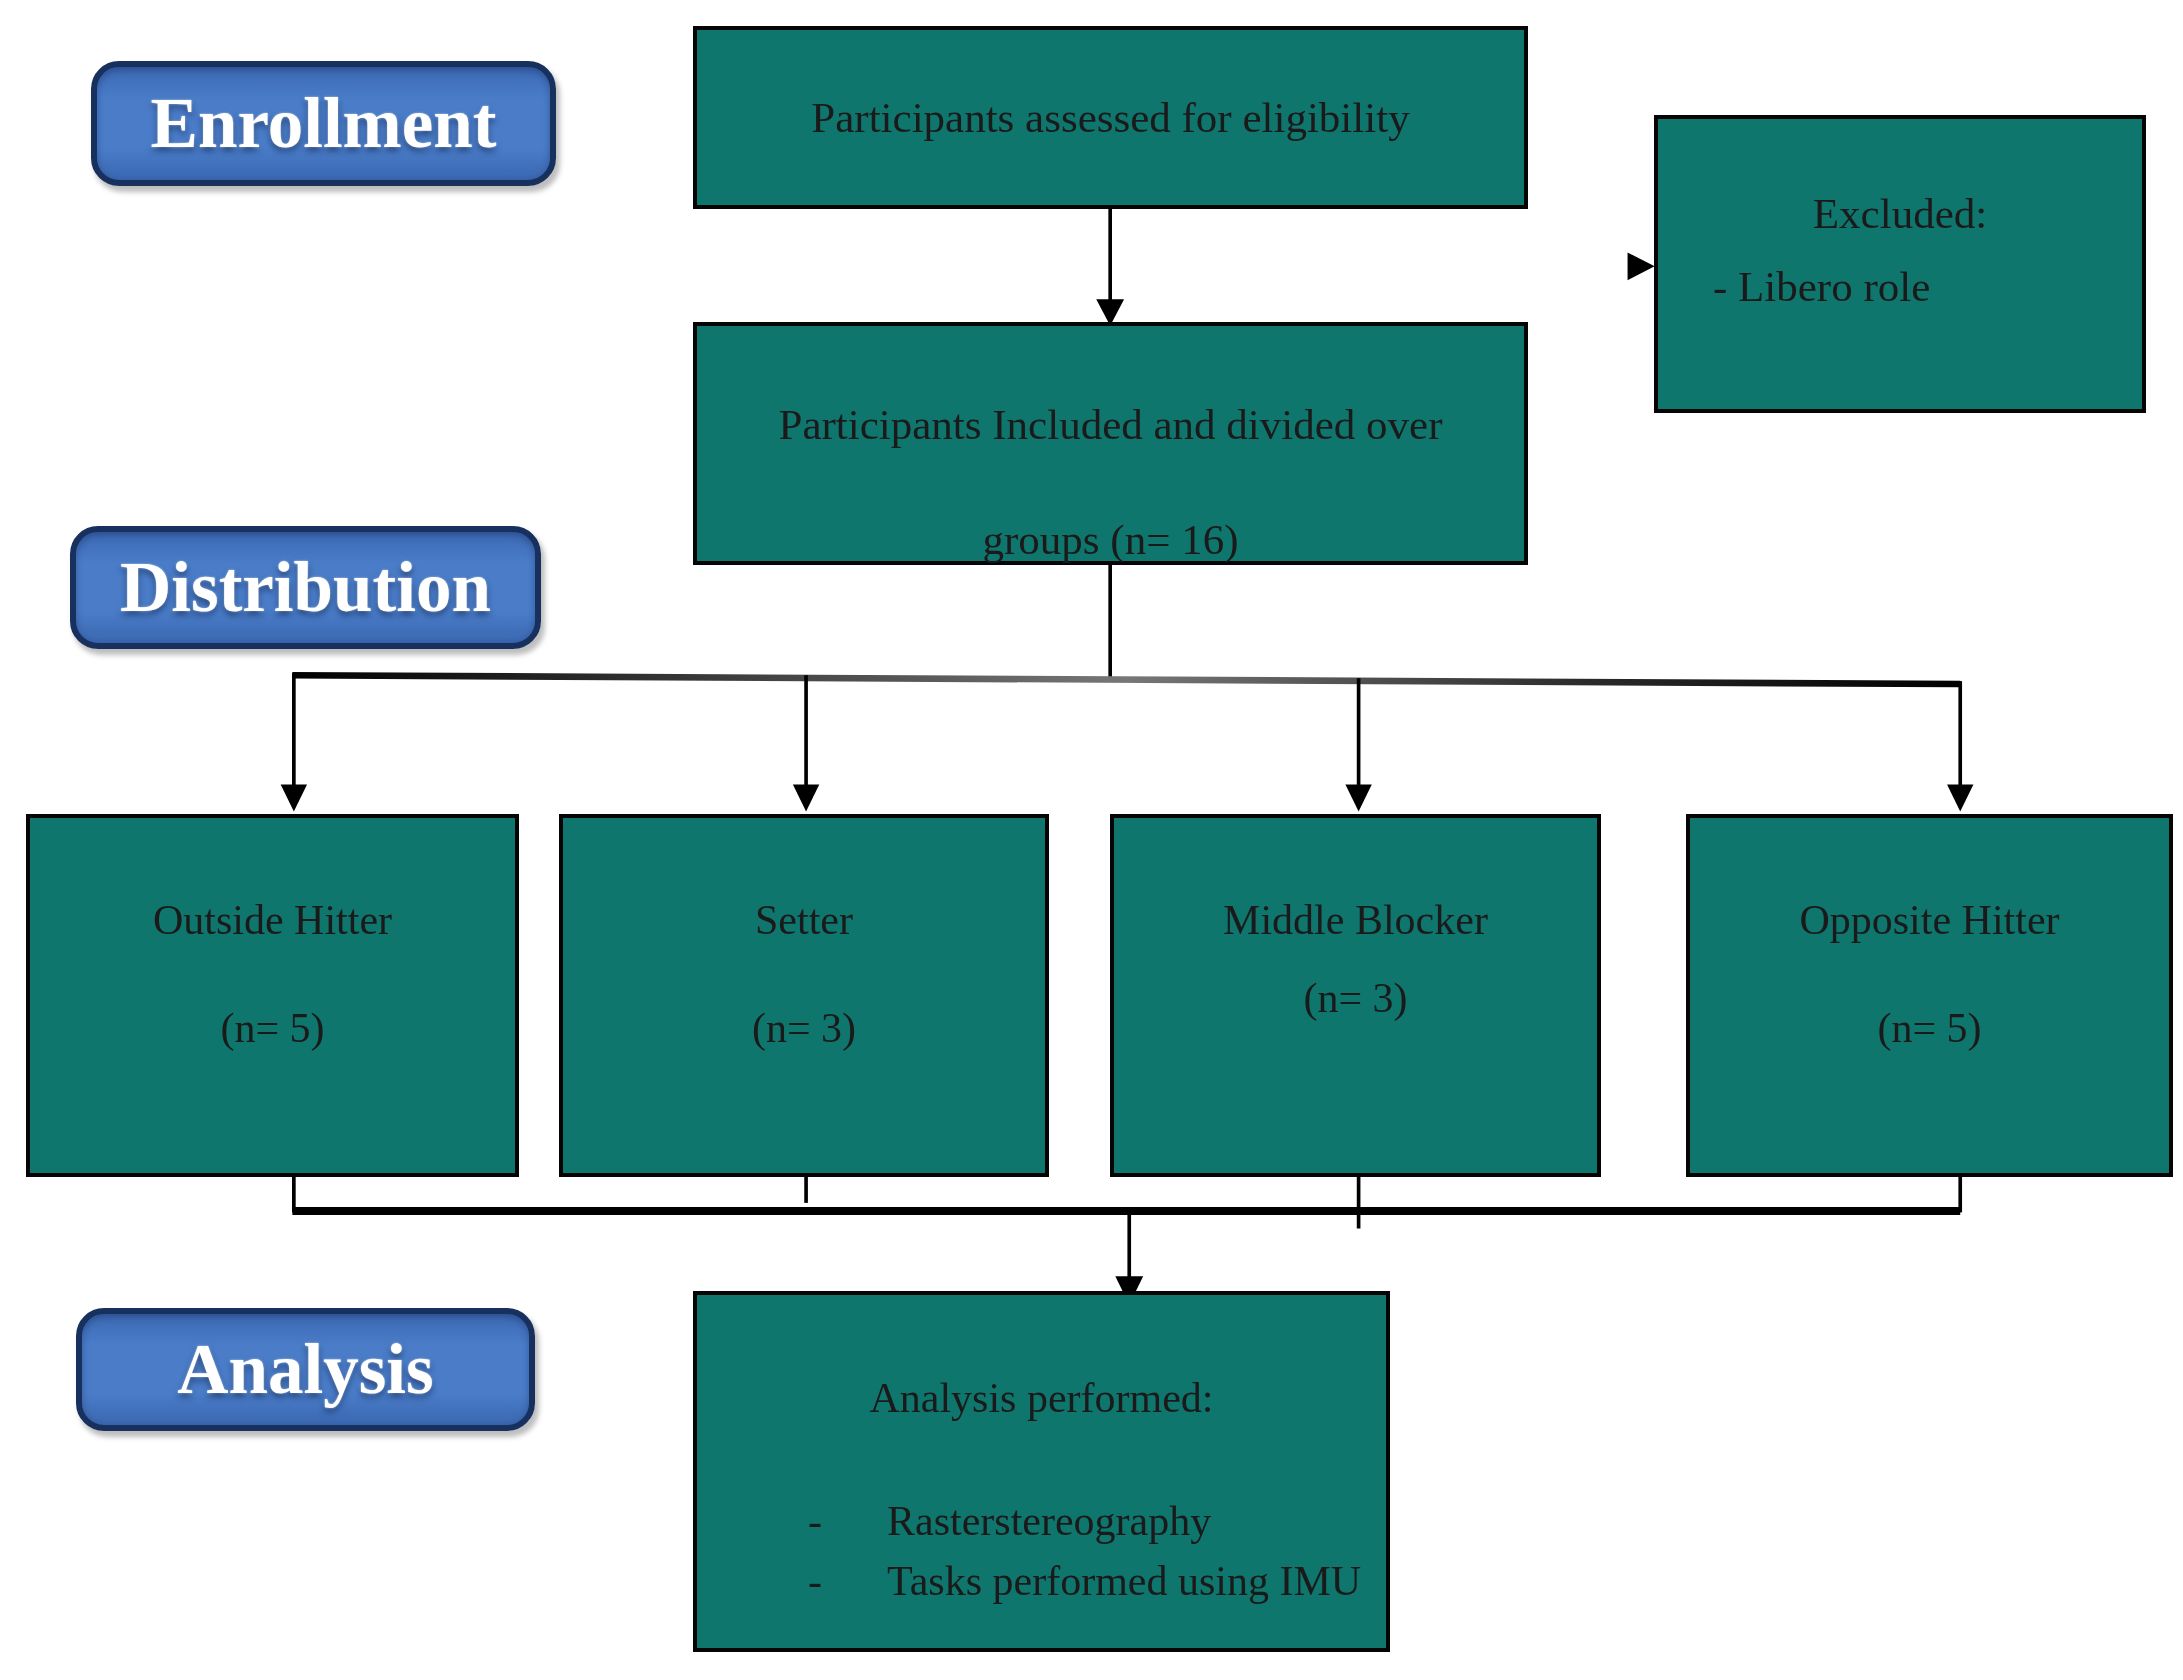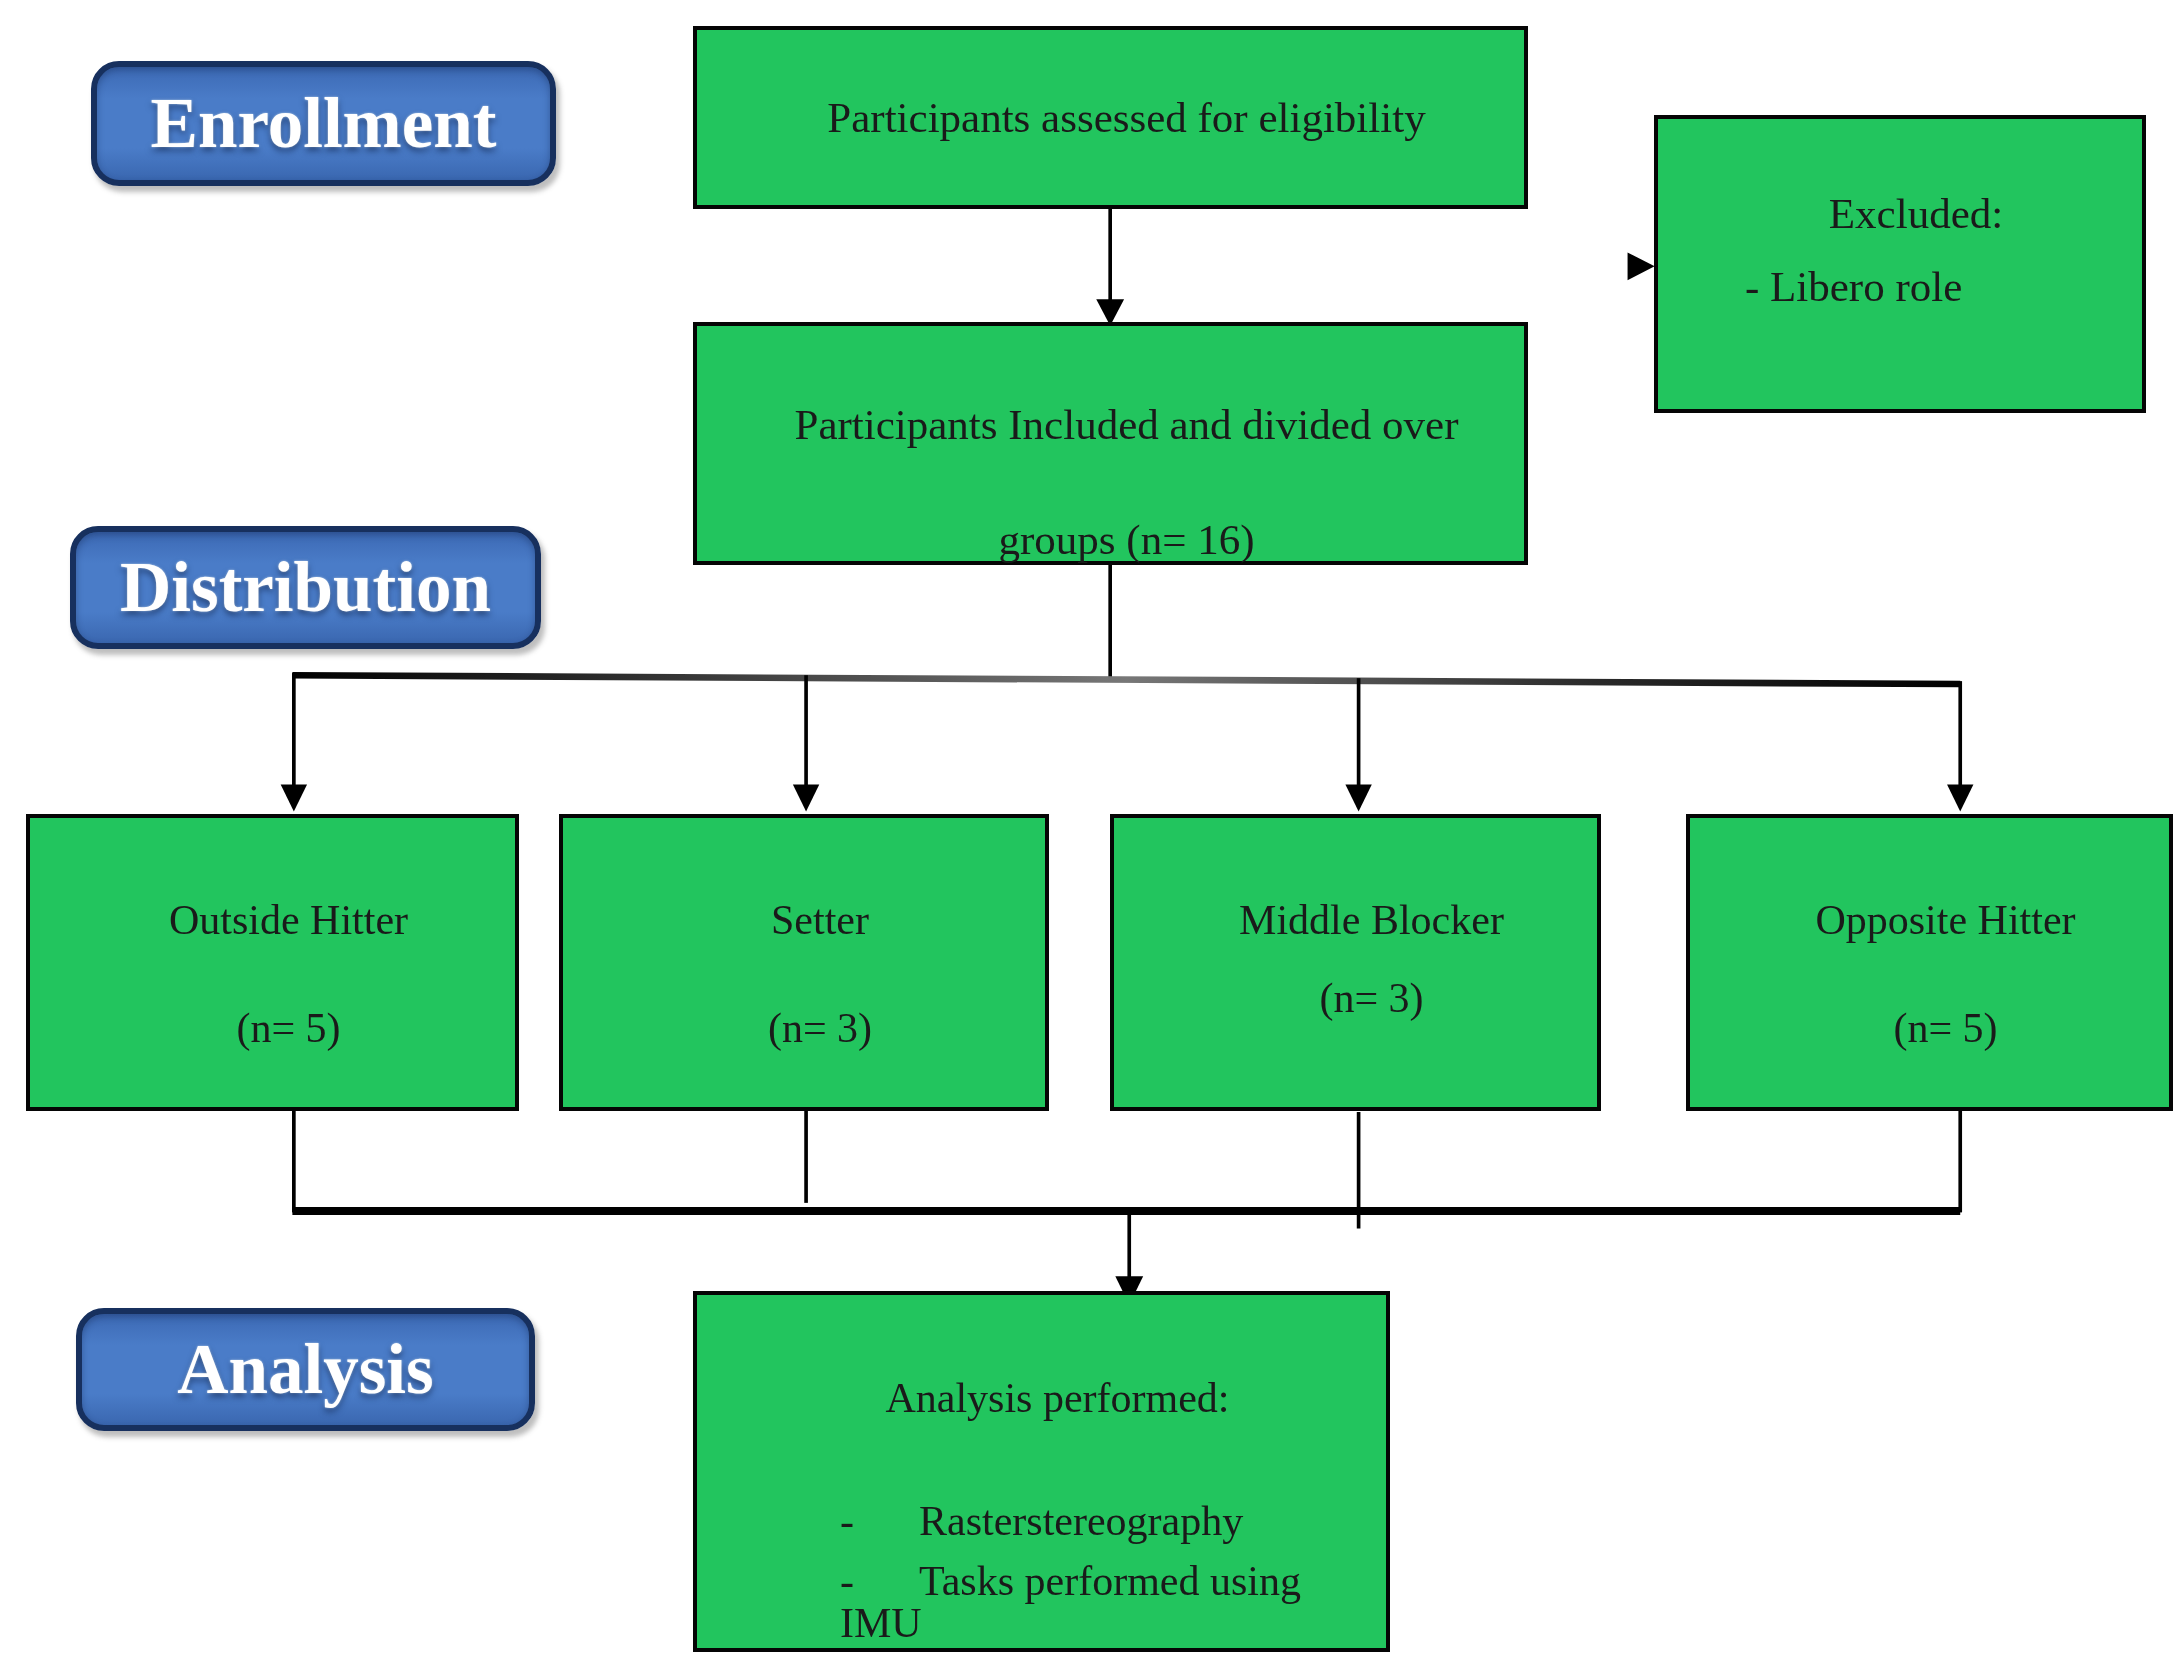--- a/index.html
+++ b/index.html
@@ -28,36 +28,35 @@
     text-shadow:0 3.7px 5.9px rgba(15,35,75,0.6), 0 0 2.2px rgba(205,228,250,0.95);
   }
   #stage-enrollment  {left:91px;  top:61px;   width:465px; height:125px;}
   #stage-distribution{left:70px;  top:526px;  width:471px; height:123px;}
   #stage-analysis    {left:76px; top:1308px; width:459px; height:123px;}
 
   
   .nodebox{
     position:absolute;
     box-sizing:border-box;
-    background:#22c55e;
+    background:#0f766e;
     border:4.4px solid #050505;
     font-size:43px;
     line-height:1.0;
-    padding-left:32px;
   }
   #box-assessed{left:693px;top:26px;width:835px;height:183px;
     display:flex;align-items:center;justify-content:center;text-align:center;}
   #box-excluded{left:1654px;top:115px;width:492px;height:298px;
     display:flex;flex-direction:column;align-items:center;padding-top:73px;gap:30px;}
   #box-excluded .ex-item{align-self:stretch;text-align:left;padding-left:55px;}
   #box-included{left:693px;top:322px;width:835px;height:243px;
     display:flex;flex-direction:column;align-items:center;text-align:center;
     padding-top:77px;gap:22px;justify-content:space-between;}
   .groupbox{
-    top:814px;height:297px;
+    top:814px;height:363px;
     display:flex;flex-direction:column;align-items:center;text-align:center;
     padding-top:81px;gap:66px;font-size:42px;
   }
   #box-g0{left:26px;   width:493px;}
   #box-g1{left:559px;  width:490px;}
   #box-g2{left:1110px; width:491px;gap:36px;}
   #box-g3{left:1686px; width:487px;}
   #box-analysis{left:693px;top:1291px;width:697px;height:361px;
     padding-top:82px;font-size:42px;}
   #box-analysis .an-title{text-align:center;margin:0 0 81px 0;}

